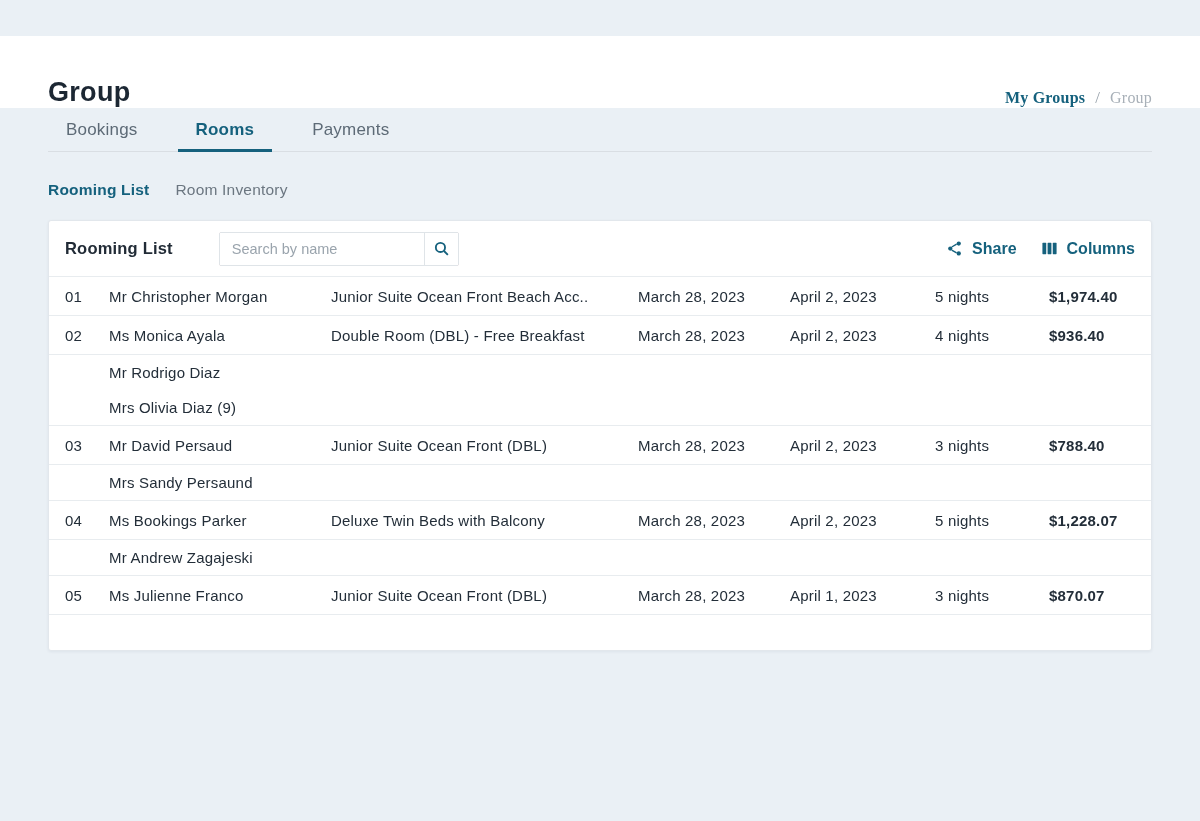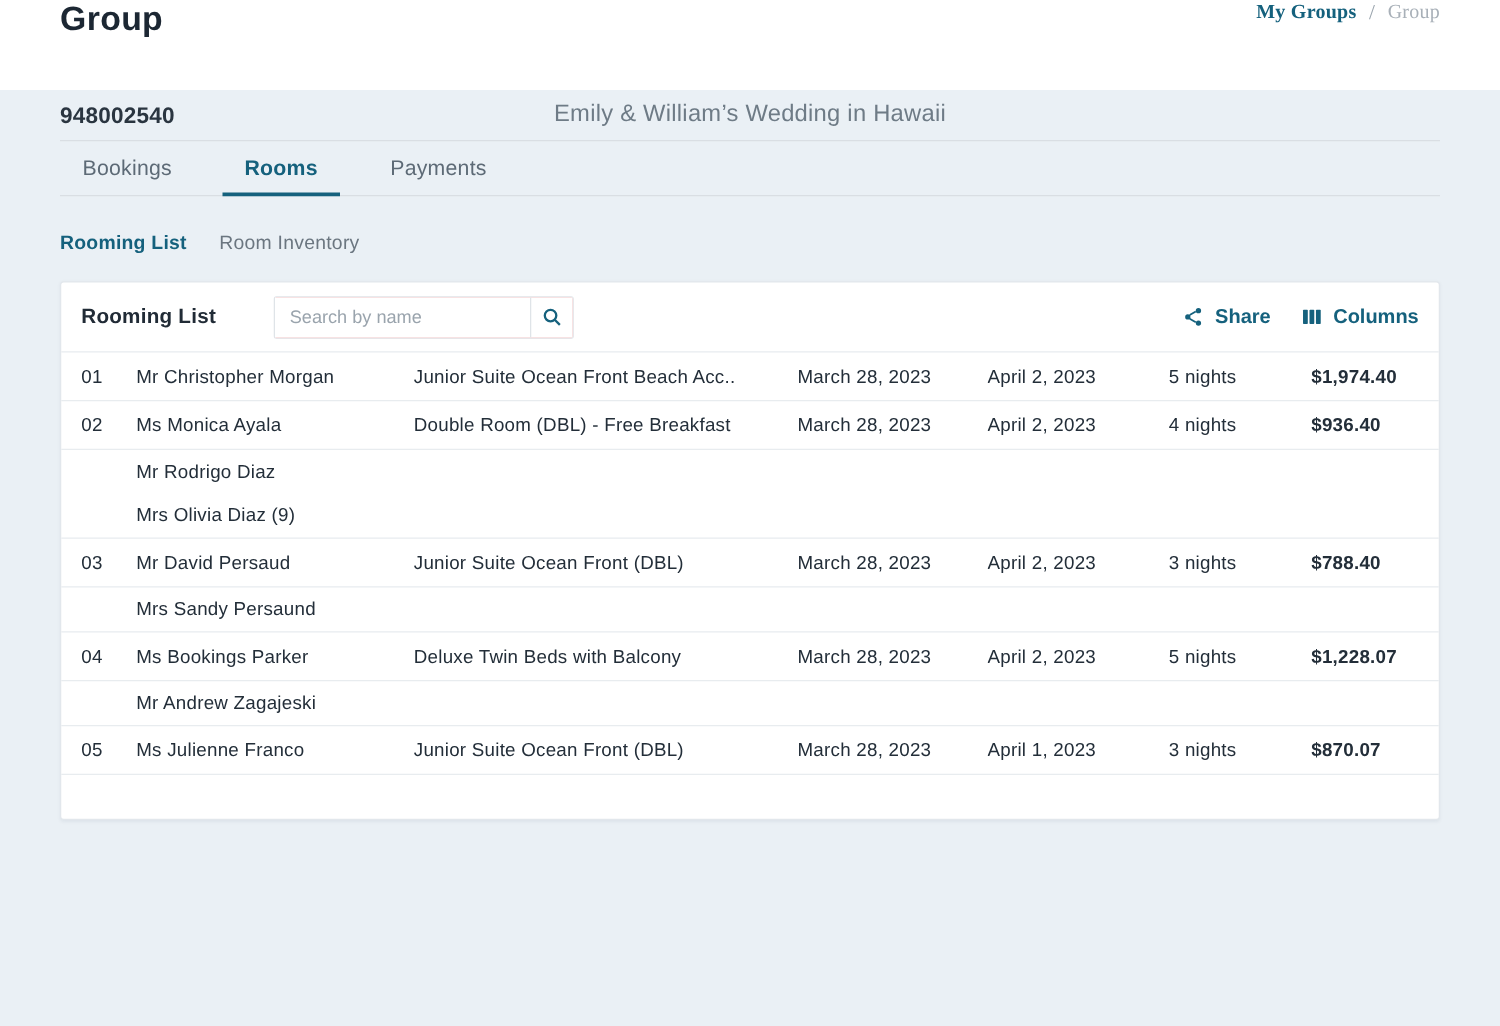--- a/index.html
+++ b/index.html
@@ -15,22 +15,23 @@
   *{box-sizing:border-box;margin:0;padding:0;}
   body{
     width:1200px;height:821px;overflow:hidden;
     font-family:"Liberation Sans",sans-serif;
     background:var(--bg);
     letter-spacing:.2px;
   }
   
   .topbar{
     height:72px;background:#ffffff;
-    display:flex;align-items:flex-start;justify-content:space-between;
+    display:flex;align-items:flex-end;justify-content:space-between;
     padding:0 48px 0 48px;
+    margin-top:36px;
   }
   .page-title{font-size:27px;font-weight:700;color:#1C2733;letter-spacing:.3px;}
   .breadcrumb{display:flex;align-items:center;gap:10px;font-size:16px;font-family:Liberation Serif, serif;}
   .breadcrumb .parent{color:var(--accent);font-weight:600;cursor:pointer;}
   .breadcrumb .sep{color:#9AA4AD;font-size:17px;}
   .breadcrumb .current{color:#A8B0B8;}
   
   .content{padding:0 48px;}
   .meta-row{
     height:41px;display:grid;grid-template-columns:1fr auto 1fr;align-items:center;
@@ -109,25 +110,20 @@
   <div class="page-title">Group</div>
   <div class="breadcrumb">
     <span class="parent">My Groups</span>
     <span class="sep">/</span>
     <span class="current">Group</span>
   </div>
 </div>
 
 <div class="content">
 
-  <div class="meta-row">
-    <div class="group-id">948002540</div>
-    <div class="event-title">Emily &amp; William’s Wedding in Hawaii</div>
-    <div></div>
-  </div>
 
   <div class="tabs">
     <div class="tab">Bookings</div>
     <div class="tab active">Rooms</div>
     <div class="tab">Payments</div>
   </div>
 
   <div class="subtabs">
     <div class="subtab active">Rooming List</div>
     <div class="subtab">Room Inventory</div>

